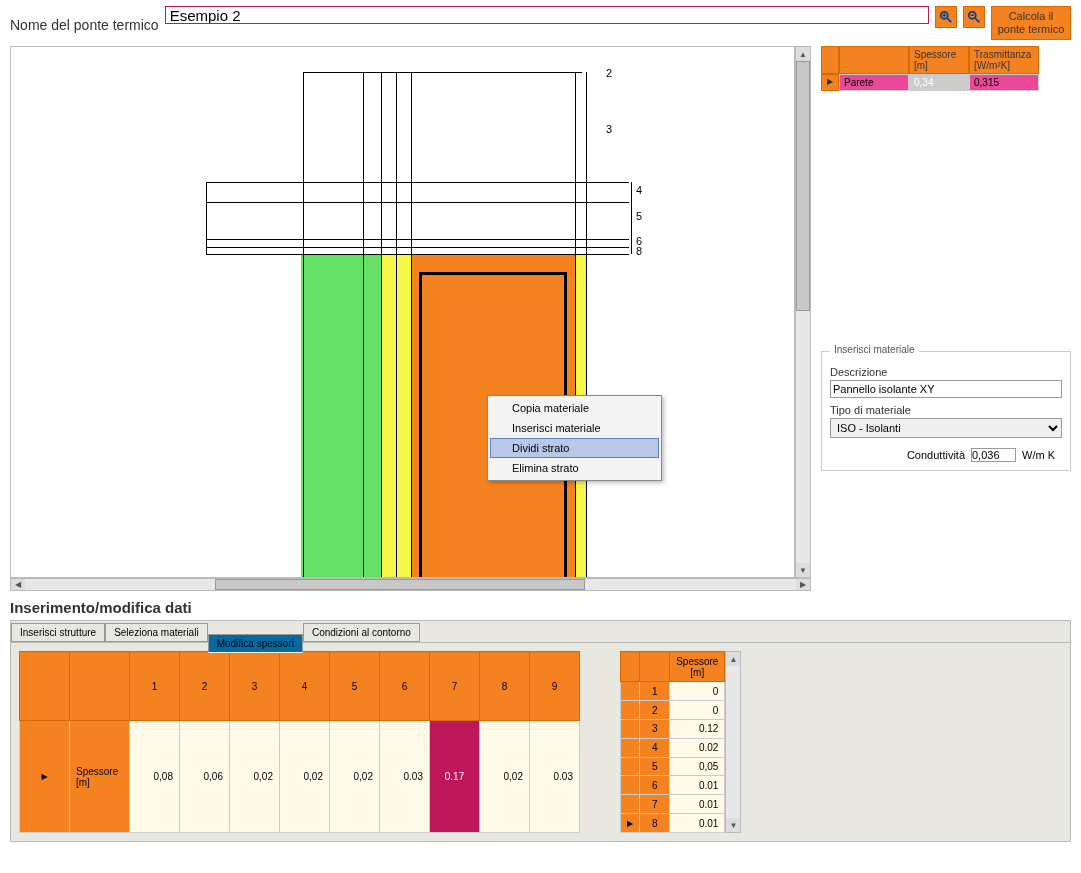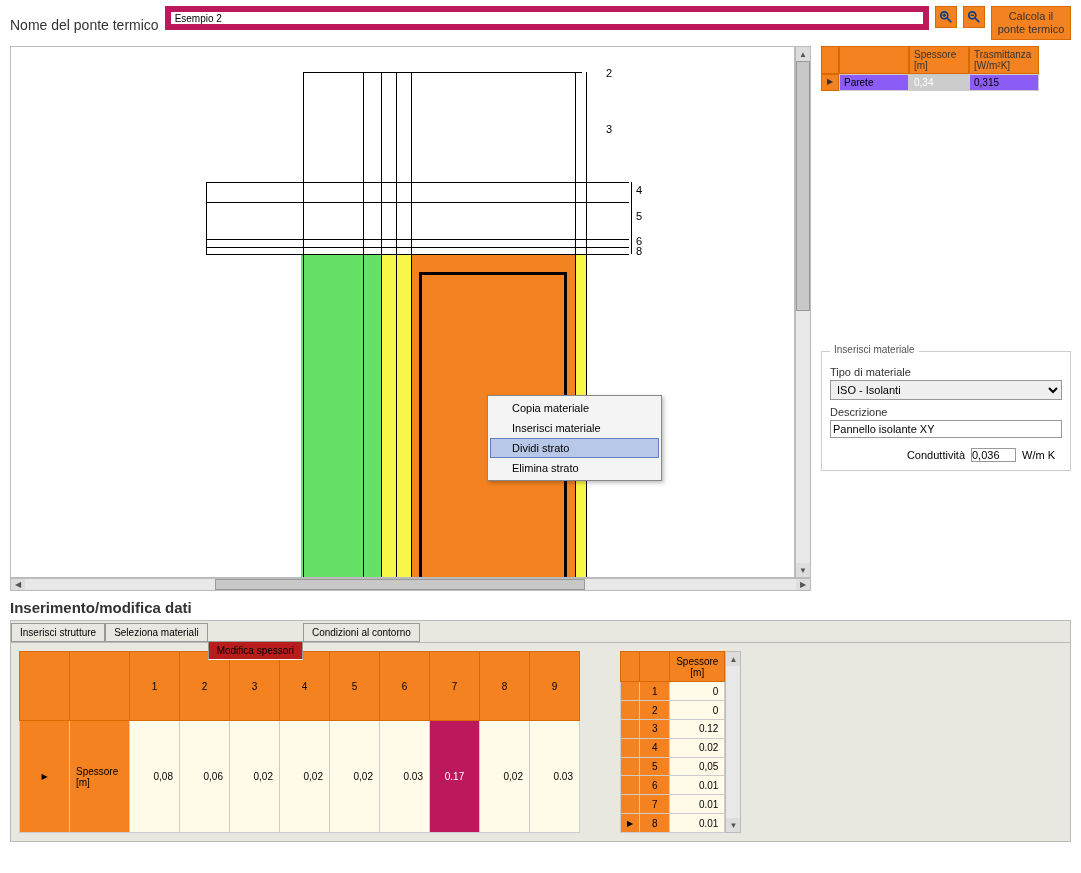--- a/index.html
+++ b/index.html
@@ -1,57 +1,57 @@
 <!DOCTYPE html>
 <html><head>
 <meta charset="utf-8">
 <style>
 * { box-sizing: border-box; margin: 0; padding: 0; font-family: Arial, sans-serif; font-size: 11px; }
 body { background: #fff; width: 1081px; height: 873px; overflow: hidden; }
 
 .top-bar { display: flex; align-items: flex-start; padding: 6px 10px; gap: 6px; }
 .label { font-size: 14px; color: #333; padding-top: 3px; margin-top: 8px; }
-.text-input { flex: 1; border: 6px solid #be185d; padding: 6px 4px; height: 18px; font-size: 10px; }
+.text-input { flex: 1; border: 1px solid #be185d; padding: 6px 4px; height: 18px; font-size: 15px; }
 .icon-btn { width: 22px; height: 22px; background: #f58220; border: 1px solid #d66a00; display: flex; align-items: center; justify-content: center; cursor: pointer; }
 .icon-btn svg { width: 14px; height: 14px; }
 .calc-btn { width: 80px; height: 34px; background: #f58220; border: 1px solid #d66a00; color: #333; font-size: 10px; text-align: center; line-height: 13px; cursor: pointer; padding-top: 3px; }
 
 .main-area { display: flex; padding: 0 10px; height: 545px; }
 .canvas-wrap { flex: 1; border: 1px solid #bbb; background: #fff; position: relative; overflow: hidden; }
 .canvas-inner { position: relative; width: 100%; height: 530px; background: #fff; }
 .scroll-v { width: 16px; background: #e8e8e8; border: 1px solid #bbb; position: relative; }
 .scroll-v .thumb { position: absolute; top: 14px; left: 0; right: 0; height: 250px; background: #c8c8c8; border: 1px solid #999; }
 .scroll-v .arrow { height: 14px; background: #ddd; display:flex; align-items:center; justify-content:center; font-size:8px; color:#555;}
 .scroll-h { height: 16px; background: #e8e8e8; border: 1px solid #bbb; display:flex; }
 .scroll-h .arrow { width: 14px; background:#ddd; display:flex;align-items:center;justify-content:center;font-size:8px;color:#555;}
 .scroll-h .track { flex:1; position:relative; }
 .scroll-h .thumb { position:absolute; left:190px; top:0; bottom:0; width:370px; background:#c8c8c8; border:1px solid #999; }
 
 .sidebar { width: 250px; margin-left: 10px; display: flex; flex-direction: column; }
 .table-head-row { display: flex; }
 .th { background: #f58220; border: 1px solid #d66a00; padding: 2px 4px; font-size: 10px; color: #333; }
-.td { background: #8b5cf6; border: 1px solid #ccc; padding: 2px 4px; font-size: 10px; }
+.td { background: #ec4899; border: 1px solid #ccc; padding: 2px 4px; font-size: 10px; }
 .td.sel { background: #ccc; color:#fff; }
 
 .materials-box { margin-top: 120px; border: 1px solid #ccc; padding: 8px; position: relative; }
 .materials-box .legend-title { position: absolute; top: -8px; left: 8px; background: #fff; padding: 0 4px; font-size: 10px; color: #555; }
 .form-row { margin: 6px 0; font-size: 10px; }
 .form-row .lbl { display: block; margin-bottom: 2px; color: #333; }
 .select-full { width: 100%; border: 1px solid #999; padding: 2px; font-size: 11px; }
 .text-full { width: 100%; border: 1px solid #999; padding: 2px; font-size: 11px; }
 .inline-row { display: flex; align-items: center; justify-content: flex-end; gap: 6px; margin-top: 10px; font-size:10px;}
 .inline-row .rlbl { text-align: right; flex:1; }
 .inline-row input { width: 45px; border: 1px solid #999; padding: 0; font-size: 11px; }
 .unit { width: 40px; }
 
 .bottom-wrap { padding: 8px 10px 0; }
 .section-title { font-size: 15px; font-weight: bold; color: #333; margin-bottom: 4px; font-family: Verdana, sans-serif; }
 .tabs { display: flex; background: #e8e8e0; border-top:1px solid #bbb; border-left:1px solid #bbb; border-right:1px solid #bbb; }
 .tab { padding: 3px 8px; border: 1px solid #999; background: #e8e8e0; font-size: 10px; cursor: pointer; margin-top:2px; }
-.tab.active { background: #b91c1c; border-bottom: 1px solid #fdfdf5; position: relative; top: 18px; }
+.tab.active { background: #0369a1; border-bottom: 1px solid #fdfdf5; position: relative; top: 11px; }
 .tab-content { border: 1px solid #bbb; background: #e8e8e0; padding: 8px; min-height: 200px; display: flex; gap: 40px; }
 
 .spessore-table { border-collapse: collapse; background: #fffbe8; }
 .spessore-table th { background: #f58220; border: 1px solid #d66a00; padding: 3px 6px; font-size: 10px; font-weight: normal; text-align:center; }
 .spessore-table td { border: 1px solid #ccc; padding: 3px 6px; font-size: 10px; text-align: right; min-width: 50px; background:#fffbe8; }
 .spessore-table td.sel { background: #be185d; color: #fff; text-align:center; }
 .spessore-table td.rowhead { background:#f58220; text-align:center; }
 .spessore-table th.corner { background:#f58220; width:18px; }
 .spessore-table td.marker { background:#f58220; width:18px; text-align:center; font-size:8px; }
 
@@ -180,26 +180,26 @@
         <div class="th" style="width:18px;font-size:8px;text-align:center;">▶</div>
         <div class="td" style="width:70px;">Parete</div>
         <div class="td sel" style="width:60px;">0,34</div>
         <div class="td" style="width:70px;">0,315</div>
       </div>
     </div>
 
     <div class="materials-box" style="margin-top:260px;">
       <div class="legend-title">Inserisci materiale</div>
       <div class="form-row">
+        <span class="lbl">Descrizione</span>
+        <input class="text-full" value="Pannello isolante XY" style="">
+      </div>
+      <div class="form-row">
         <span class="lbl">Tipo di materiale</span>
         <select class="select-full"><option>ISO - Isolanti</option></select>
-      </div>
-      <div class="form-row">
-        <span class="lbl">Descrizione</span>
-        <input class="text-full" value="Pannello isolante XY" style="">
       </div>
       <div class="inline-row">
         <span class="rlbl">Conduttività</span>
         <input value="0,036" style="">
         <span class="unit">W/m K</span>
       </div>
     </div>
   </div>
 </div>
 

